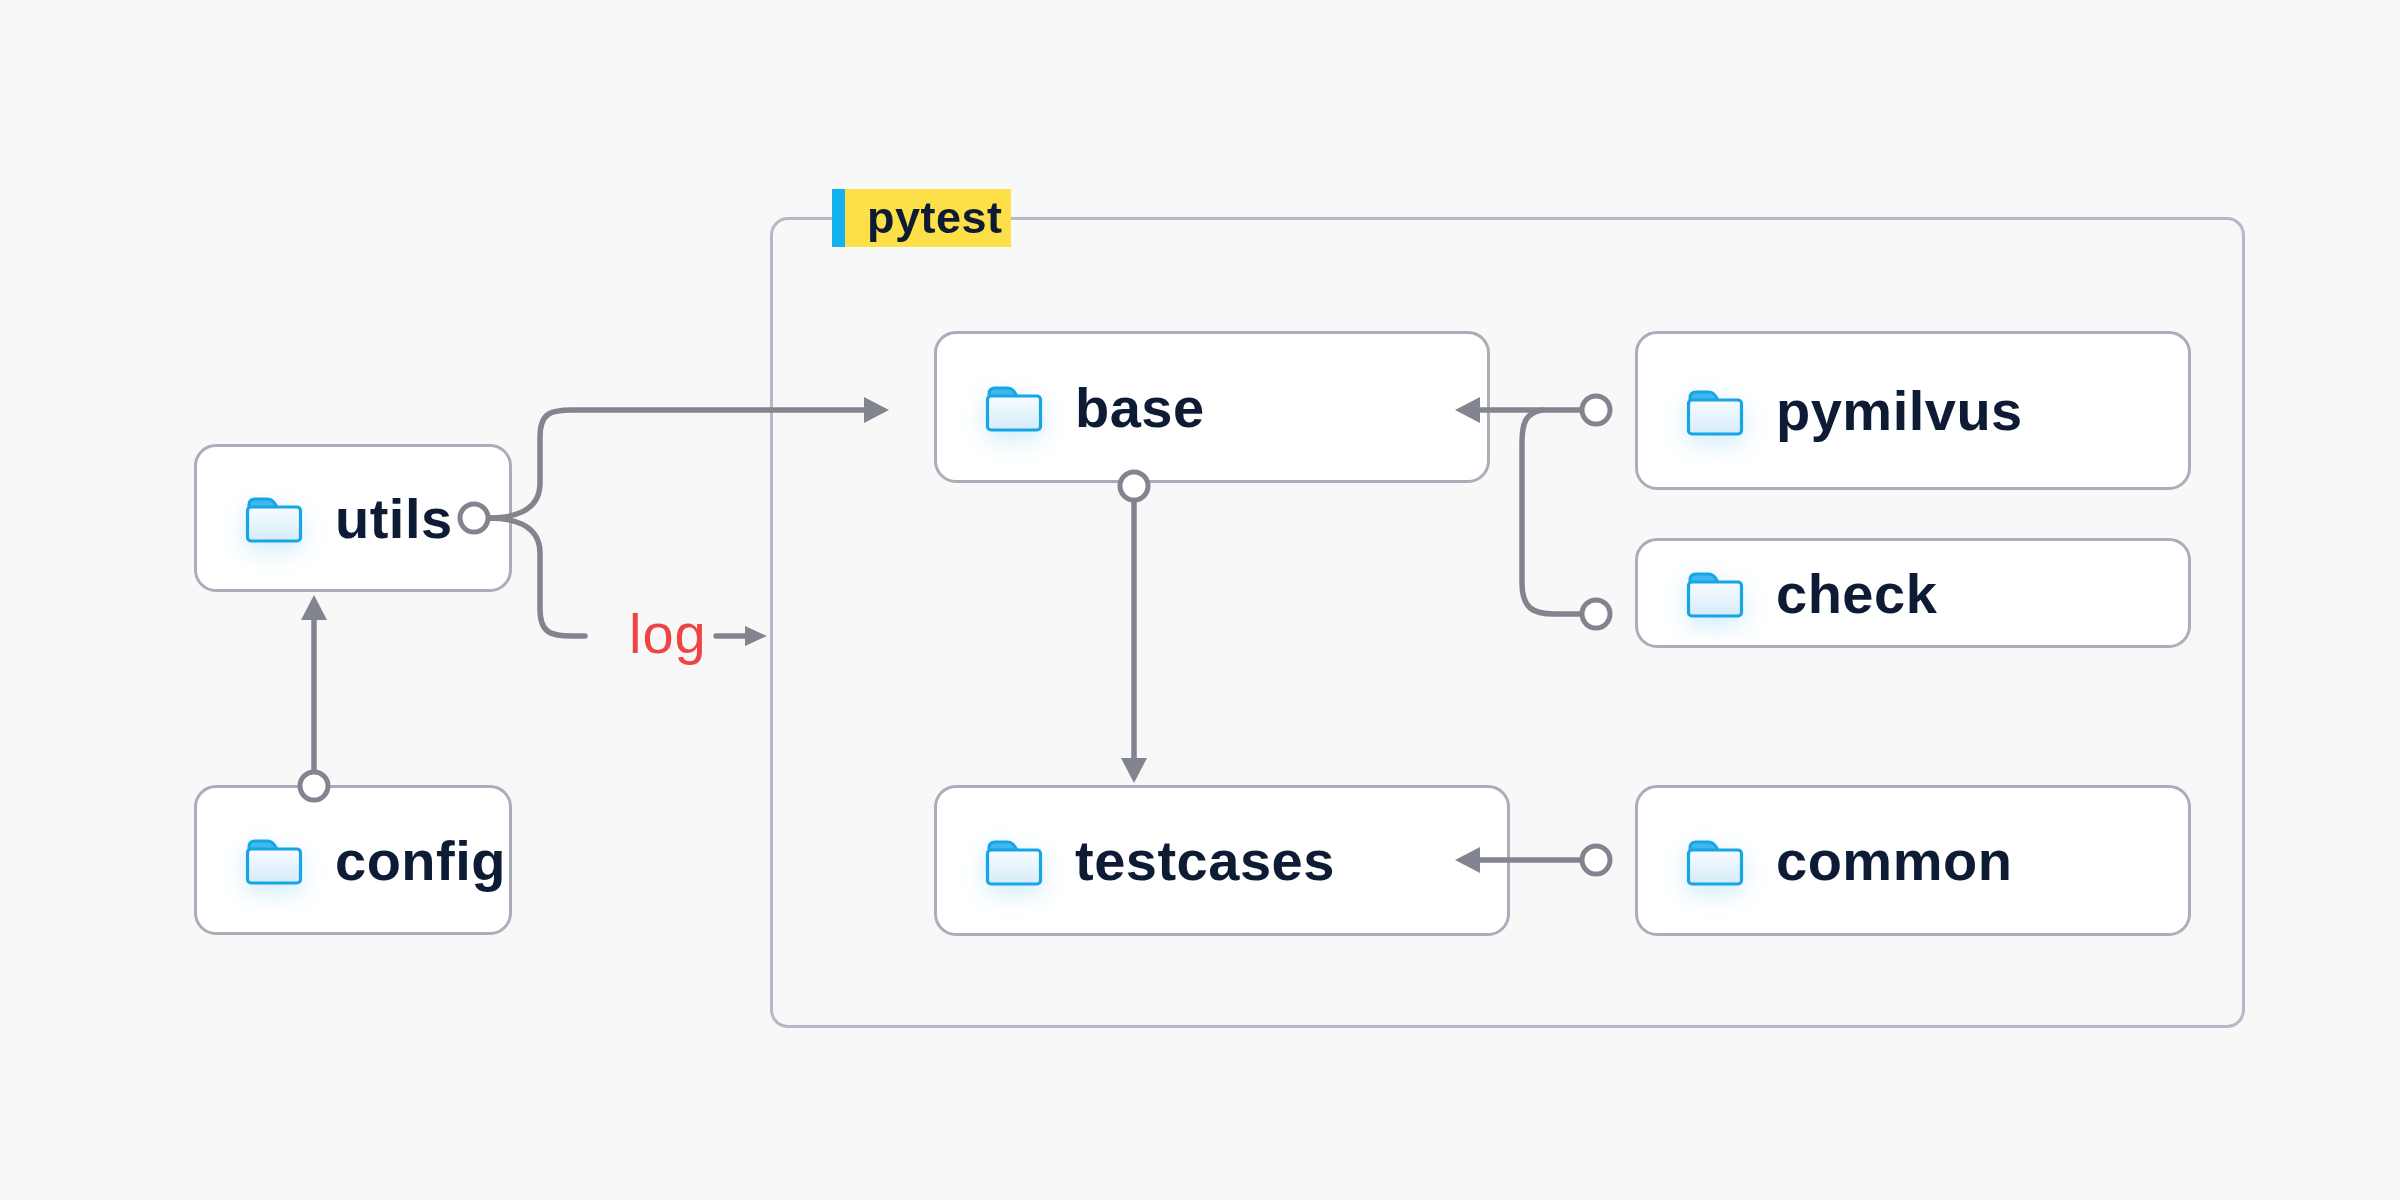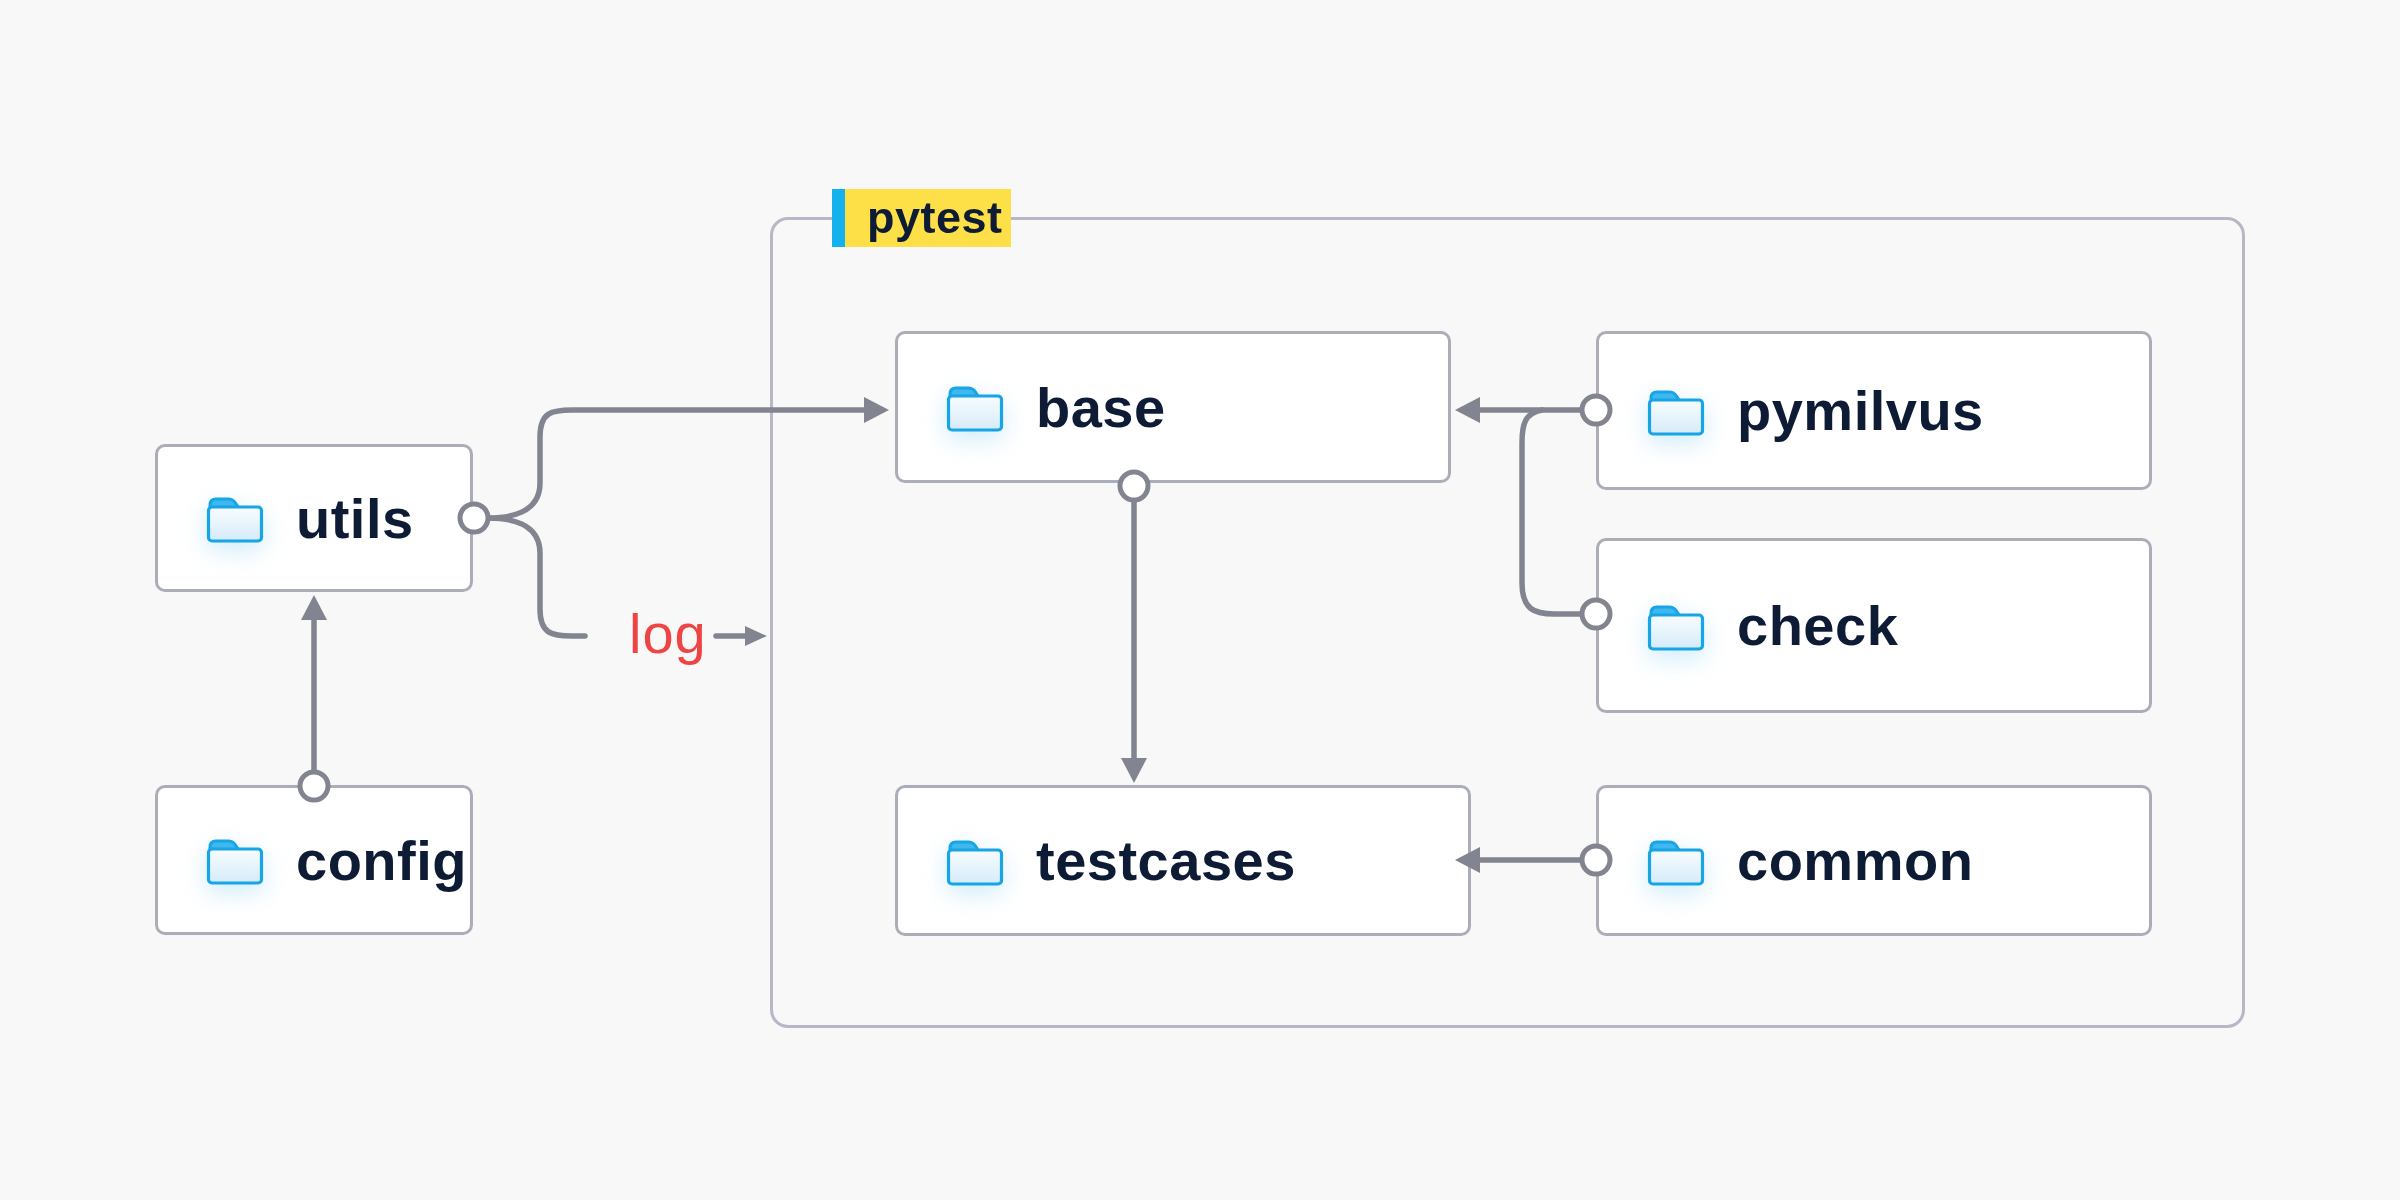--- a/index.html
+++ b/index.html
@@ -14,24 +14,24 @@
   svg.edges{position:absolute;left:0;top:0;width:2400px;height:1200px;pointer-events:none;z-index:5;}
   .edge-stroke{stroke:#82858f;stroke-width:5.5;fill:none;stroke-linecap:round;}
   .edge-head{fill:#82858f;stroke:none;}
   .edge-port{fill:#ffffff;stroke:#82858f;stroke-width:5;}
 
   
   .node{
     position:absolute;z-index:2;
     background:#ffffff;
     border:3px solid #abaeb9;
-    border-radius:10px;
+    border-radius:22px;
     box-sizing:border-box;
     display:flex;align-items:center;
-    padding-left:46px;gap:30px;
+    padding-left:46px;gap:30px;margin-left:39px;
   }
   .node-label{
     font-size:56px;font-weight:700;color:#0d1b35;letter-spacing:.5px;
     white-space:nowrap;
   }
   .folder{flex:0 0 auto;filter:drop-shadow(0 8px 12px rgba(41,170,233,.22));}
 
   
   .group{
     position:absolute;z-index:1;
@@ -132,21 +132,21 @@
   </div>
 
   <div class="node" style="left:1596px;top:331px;width:556px;height:159px;">
     <svg class="folder" width="62" height="54" viewBox="0 0 62 54">
       <path d="M6 22 V14 Q6 8 12 8 H24 Q29 8 31.5 12 L36 19 Z" fill="#3fb7ef" stroke="#17a5e6" stroke-width="3" stroke-linejoin="round"></path>
       <rect x="4.5" y="16" width="53" height="34" rx="3.5" fill="url(#fgrad)" stroke="#17a5e6" stroke-width="3.2"></rect>
     </svg>
     <span class="node-label">pymilvus</span>
   </div>
 
-  <div class="node" style="left:1596px;top:538px;width:556px;height:175px;">
+  <div class="node" style="left:1596px;top:538px;width:556px;height:110px;">
     <svg class="folder" width="62" height="54" viewBox="0 0 62 54">
       <path d="M6 22 V14 Q6 8 12 8 H24 Q29 8 31.5 12 L36 19 Z" fill="#3fb7ef" stroke="#17a5e6" stroke-width="3" stroke-linejoin="round"></path>
       <rect x="4.5" y="16" width="53" height="34" rx="3.5" fill="url(#fgrad)" stroke="#17a5e6" stroke-width="3.2"></rect>
     </svg>
     <span class="node-label">check</span>
   </div>
 
   <div class="node" style="left:895px;top:785px;width:576px;height:151px;">
     <svg class="folder" width="62" height="54" viewBox="0 0 62 54">
       <path d="M6 22 V14 Q6 8 12 8 H24 Q29 8 31.5 12 L36 19 Z" fill="#3fb7ef" stroke="#17a5e6" stroke-width="3" stroke-linejoin="round"></path>

